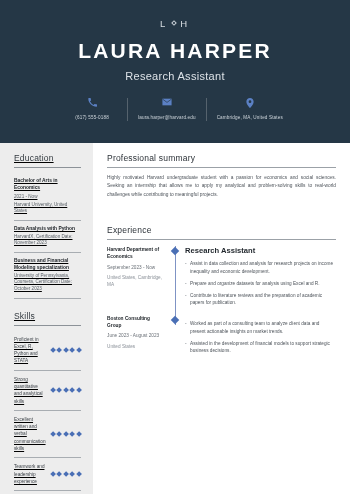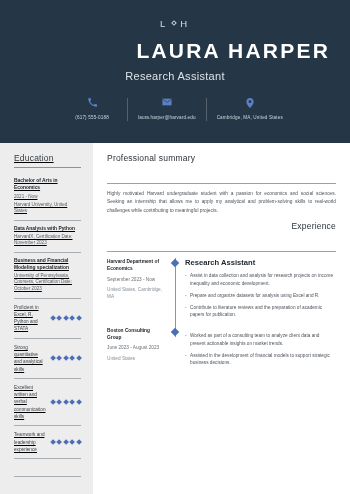--- a/index.html
+++ b/index.html
@@ -35,21 +35,20 @@
     border: 1px solid #c9d0d7;
     transform: rotate(45deg);
     display: inline-block;
   }
   .name {
     margin-top: 9px;
     font-size: 21px;
     font-weight: bold;
     letter-spacing: 2.2px;
     color: #ffffff;
-    text-align: right;
   }
   .role {
     margin-top: 7px;
     font-size: 11px;
     font-weight: normal;
     color: #dde2e7;
     letter-spacing: 0.3px;
   }
   .contacts {
     margin-top: 16px;
@@ -109,27 +108,27 @@
   }
   .skill-name { font-size: 4.7px; color: #3c4248; line-height: 1.55; flex: 1 1 auto; }
   .dots { display: flex; gap: 2.4px; flex: 0 0 auto; }
   .dot { width: 4.2px; height: 4.2px; background: #4a6fb5; transform: rotate(45deg); }
 
   
   .main { flex: 1 1 auto; background: #ffffff; padding: 10px 14px 0 14px; }
   .main-h {
     font-size: 8.5px;
     color: #2c3238;
-    padding-bottom: 20px;
+    padding-bottom: 4px;
     border-bottom: 1px solid #9ba1a7;
     margin-bottom: 6px;
     letter-spacing: 0.2px;
   }
   .summary { font-size: 4.8px; color: #4d535a; line-height: 1.75; text-align: justify; }
-  .exp-h { margin-top: 6px; text-align: right; }
+  .exp-h { margin-top: 26px; }
 
   .exp { display: flex; margin-top: 4px; }
   .exp-left { width: 62px; flex: 0 0 62px; padding-right: 4px; }
   .exp-org { font-size: 4.8px; font-weight: bold; color: #22272c; line-height: 1.5; }
   .exp-date { font-size: 4.7px; color: #6a7077; margin-top: 4px; line-height: 1.4; }
   .exp-loc { font-size: 4.7px; color: #8a9098; margin-top: 4px; line-height: 1.45; }
   .rail { flex: 0 0 14px; position: relative; }
   .rail:before {
     content: ""; position: absolute; left: 6px; top: 0; bottom: -6px;
     width: 1px; background: #7f93c4;
@@ -203,20 +202,21 @@
       <div class="edu-item">
         <div class="edu-title">Data Analysis with Python</div>
         <div class="edu-sub">HarvardX, Certification Date: November 2023</div>
       </div>
 
       <div class="edu-item">
         <div class="edu-title">Business and Financial Modeling specialization</div>
         <div class="edu-sub">University of Pennsylvania, Coursera, Certification Date: October 2023</div>
       </div>
 
+      <div class="side-h skills-h">Skills</div>
 
       <div class="skill-row">
         <div class="skill-name">Proficient in Excel, R, Python and STATA</div>
         <div class="dots">
           <span class="dot"></span>
           <span class="dot"></span>
           <span class="dot"></span>
           <span class="dot"></span>
           <span class="dot"></span>
         </div>

